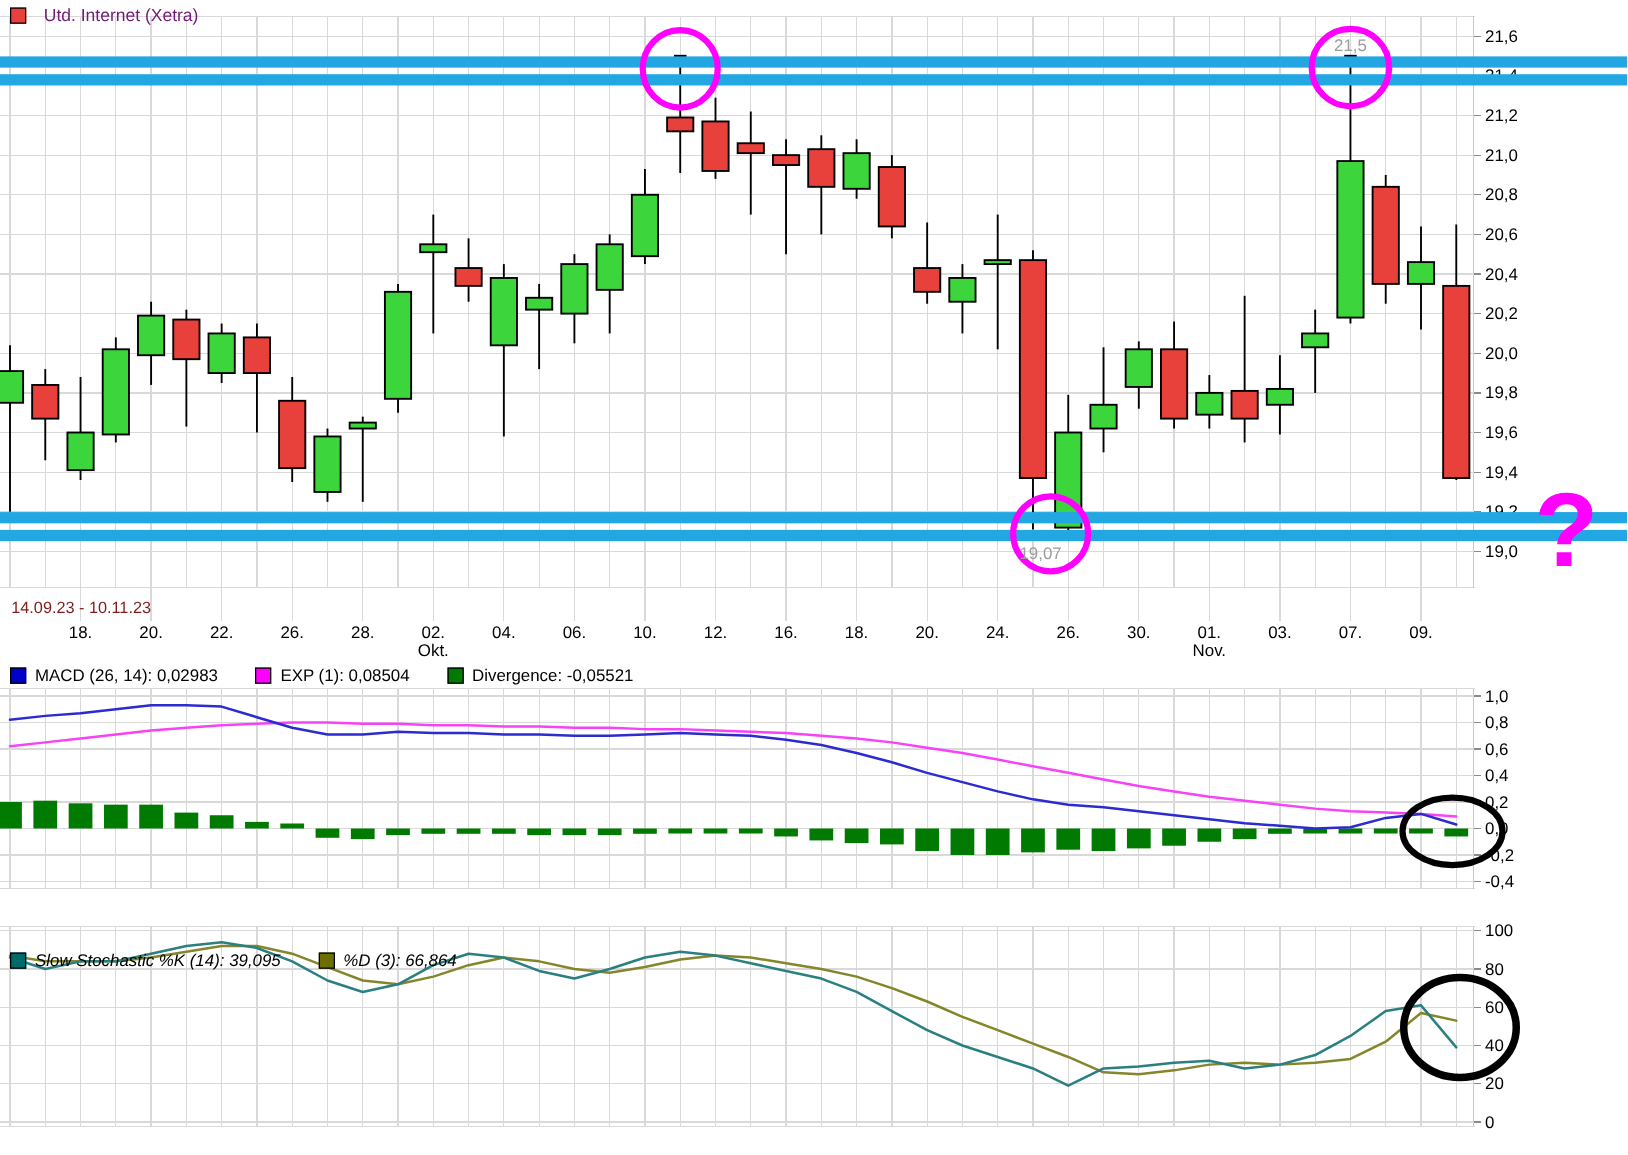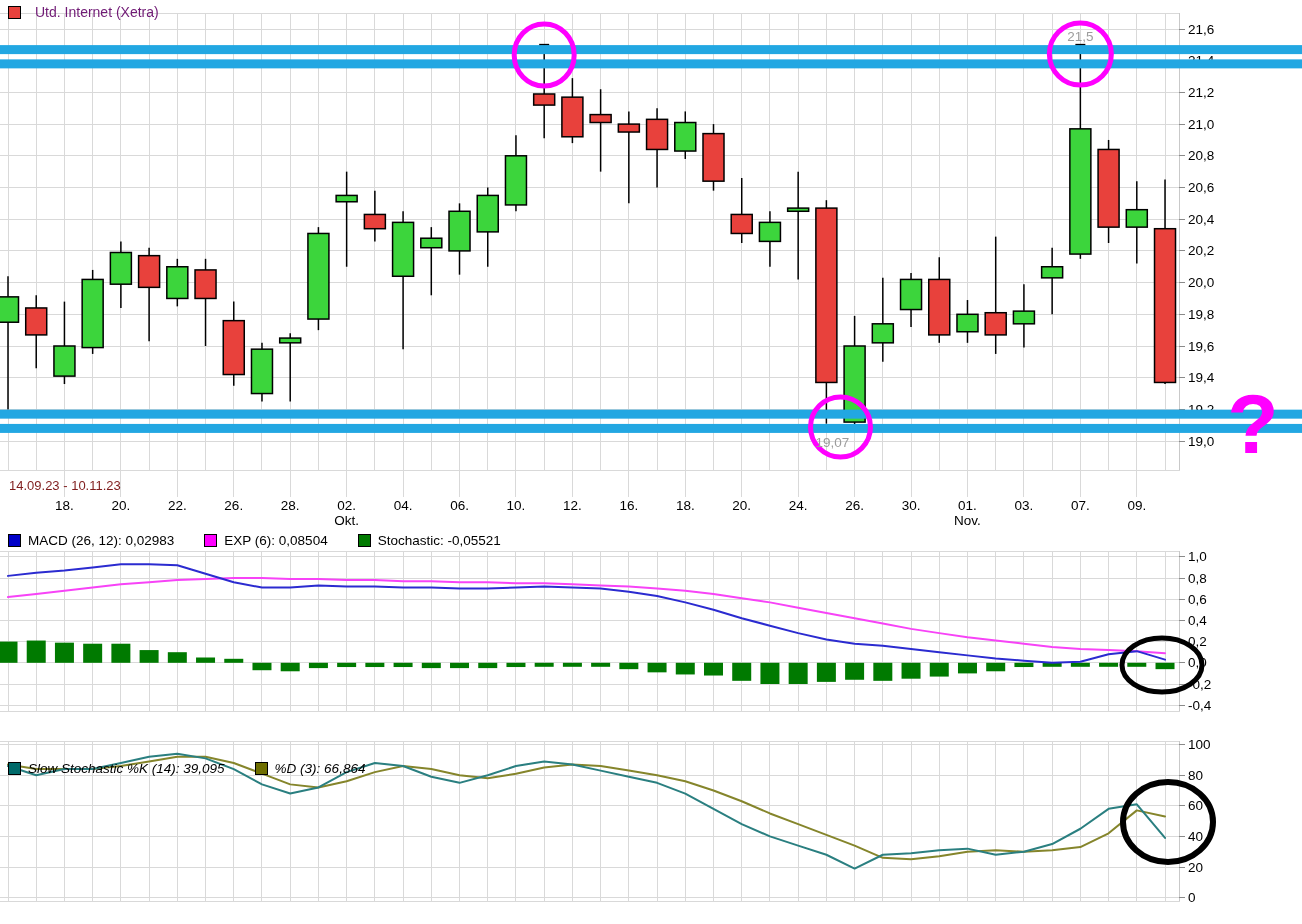--- a/index.html
+++ b/index.html
@@ -447,29 +447,29 @@
   <div class="title-bar">
     <span class="sq" id="title-sq" style="background: rgb(232, 65, 60);"></span>
     <span>Utd. Internet (Xetra)</span>
   </div>
 
   <div class="date-range">14.09.23 - 10.11.23</div>
 
   <div class="legend macd-legend">
     <span class="item">
       <span class="sq" id="macd-sq0" style="background: rgb(0, 0, 200);"></span>
-      <span>MACD (26, 12): 0,02983</span>
+      <span>MACD (26, 14): 0,02983</span>
     </span>
     <span class="item">
       <span class="sq" id="macd-sq1" style="background: rgb(255, 0, 255);"></span>
-      <span>EXP (6): 0,08504</span>
+      <span>EXP (1): 0,08504</span>
     </span>
     <span class="item">
       <span class="sq" id="macd-sq2" style="background: rgb(0, 122, 0);"></span>
-      <span>Stochastic: -0,05521</span>
+      <span>Divergence: -0,05521</span>
     </span>
   </div>
 
   <div class="legend stoch-legend">
     <span class="item">
       <span class="sq" id="sto-sq0" style="background: rgb(0, 106, 106);"></span>
       <span>Slow Stochastic %K (14): 39,095</span>
     </span>
     <span class="item">
       <span class="sq" id="sto-sq1" style="background: rgb(110, 110, 0);"></span>

